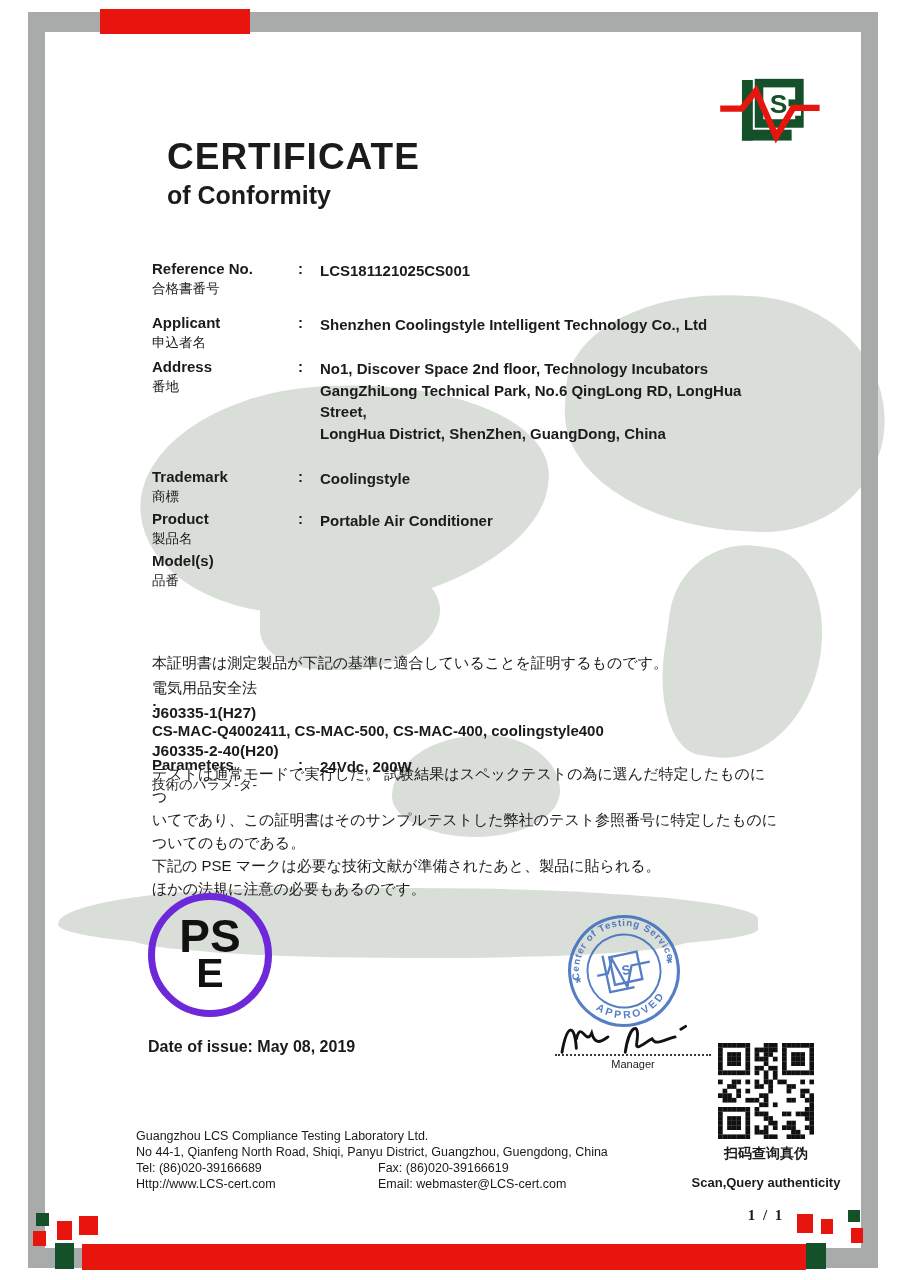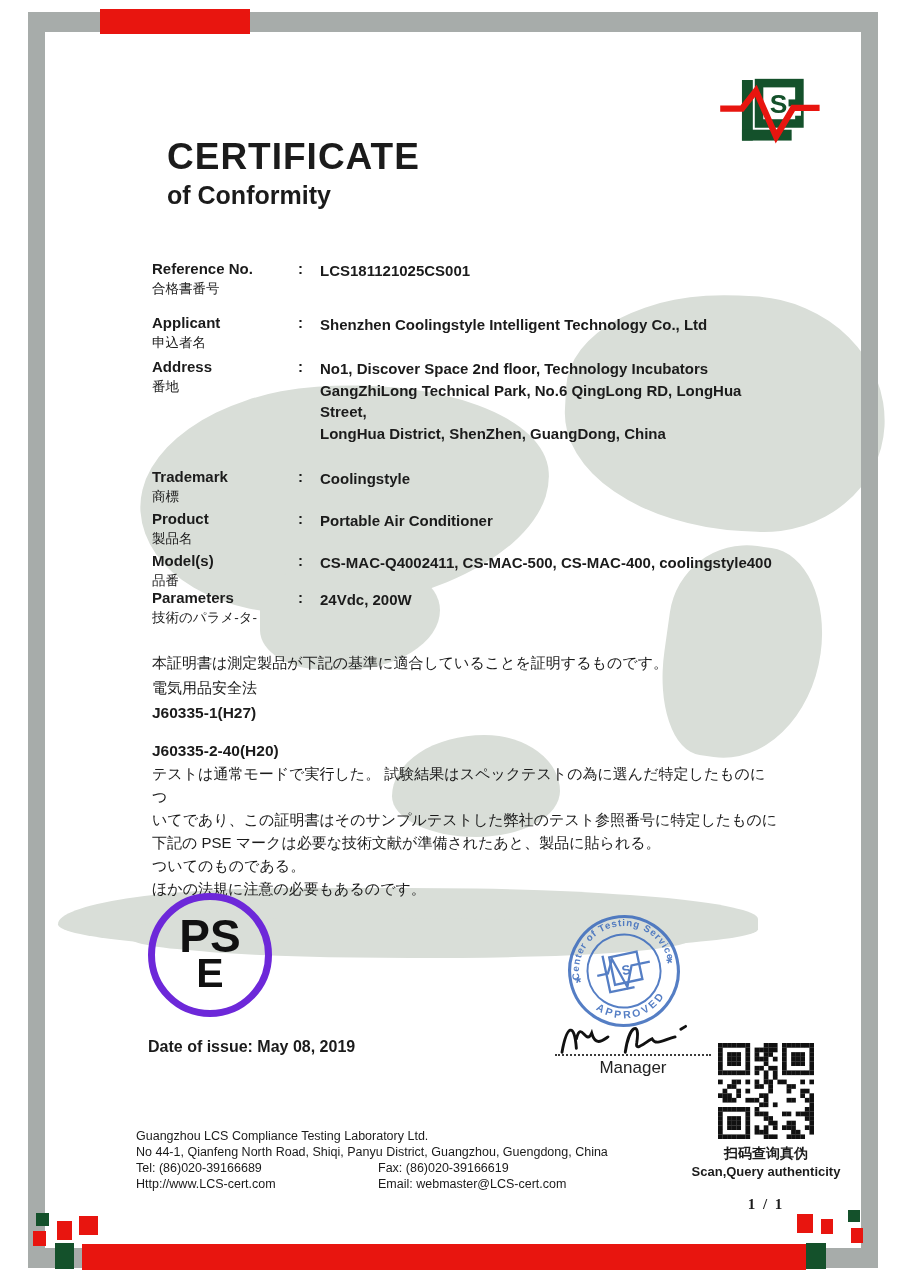--- a/index.html
+++ b/index.html
@@ -46,35 +46,35 @@
   .pse{position:absolute;left:148px;top:893px;width:110px;height:110px;border:7px solid #6d28d9;
        border-radius:50%;display:flex;flex-direction:column;align-items:center;justify-content:center;z-index:2;background:transparent;}
   .pse-top{font-size:46px;font-weight:bold;line-height:.8;letter-spacing:0;color:#111;}
   .pse-bottom{font-size:41px;font-weight:bold;line-height:.9;color:#111;}
 
   
   .stamp{position:absolute;left:558px;top:905px;width:132px;height:132px;z-index:2;}
   .signature{position:absolute;left:552px;top:1012px;width:162px;z-index:3;text-align:center;}
   .sig-svg{display:block;width:158px;height:46px;}
   .sig-line{border-bottom:2px dotted #3a3a3a;width:156px;margin:-4px auto 2px auto;}
-  .manager{font-size:17px;color:#222;}
+  .manager{font-size:11px;color:#222;}
 
   
   .date-issue{position:absolute;left:148px;top:1038px;font-size:16px;font-weight:bold;z-index:2;}
 
   
   .footer{position:absolute;left:136px;top:1128px;width:520px;font-size:12.5px;line-height:16px;z-index:2;color:#1a1a1a;}
   .f-row2{display:flex;}
   .f-col1{width:242px;flex:0 0 242px;}
 
   
   .qr-wrap{position:absolute;left:684px;top:1043px;width:164px;text-align:center;z-index:2;}
   .qr-box{width:96px;height:96px;margin:0 auto;}
   .qr-cap-zh{font-size:14px;font-weight:bold;margin-top:6px;}
-  .qr-cap-en{font-size:13px;font-weight:bold;margin-top:1px;}
+  .qr-cap-en{font-size:13px;font-weight:bold;margin-top:12px;}
   .page-num{font-size:15px;font-weight:bold;margin-top:17px;letter-spacing:2px;font-family:Liberation Serif, serif;}
 </style>
 </head>
 <body>
 
 <div class="page">
 
   <div>
     <div class="map-blob" style="left:140px;top:385px;width:410px;height:225px;border-radius:45% 55% 60% 40%/50% 45% 55% 50%;transform:rotate(-4deg);"></div>
     <div class="map-blob" style="left:260px;top:560px;width:180px;height:110px;border-radius:50% 50% 60% 40%;"></div>
@@ -155,21 +155,21 @@
         <div class="f-value">Coolingstyle</div>
       </div>
       <div class="field-row" style="margin-bottom: 4px;">
         <div class="f-label">
           <div class="f-en">Product</div>
           <div class="f-jp">製品名</div>
         </div>
         <div class="f-colon">:</div>
         <div class="f-value">Portable Air Conditioner</div>
       </div>
-      <div class="field-row" style="">
+      <div class="field-row" style="margin-bottom: 15px; flex-direction: column;">
         <div class="f-label">
           <div class="f-en">Model(s)</div>
           <div class="f-jp">品番</div>
         </div>
         <div class="f-colon">:</div>
         <div class="f-value">CS-MAC-Q4002411, CS-MAC-500, CS-MAC-400, coolingstyle400</div>
       </div>
       <div class="field-row" style="margin-bottom: 16px;">
         <div class="f-label">
           <div class="f-en">Parameters</div>
@@ -183,22 +183,22 @@
   <div class="statement">
     <div>本証明書は測定製品が下記の基準に適合していることを証明するものです。</div>
     <div>電気用品安全法</div>
     <div class="std">J60335-1(H27)</div>
     <div class="std std2">J60335-2-40(H20)</div>
   </div>
 
   <div class="test-note">
       <div>テストは通常モードで実行した。 試験結果はスペックテストの為に選んだ特定したものにつ</div>
       <div>いてであり、この証明書はそのサンプルテストした弊社のテスト参照番号に特定したものに</div>
+      <div>ついてのものである。</div>
       <div>下記の PSE マークは必要な技術文献が準備されたあと、製品に貼られる。</div>
-      <div>ついてのものである。</div>
       <div>ほかの法規に注意の必要もあるのです。</div>
     </div>
 
   <div class="pse">
     <div class="pse-top">PS</div>
     <div class="pse-bottom">E</div>
   </div>
 
   <svg class="stamp" viewBox="0 0 170 170">
     <defs>

